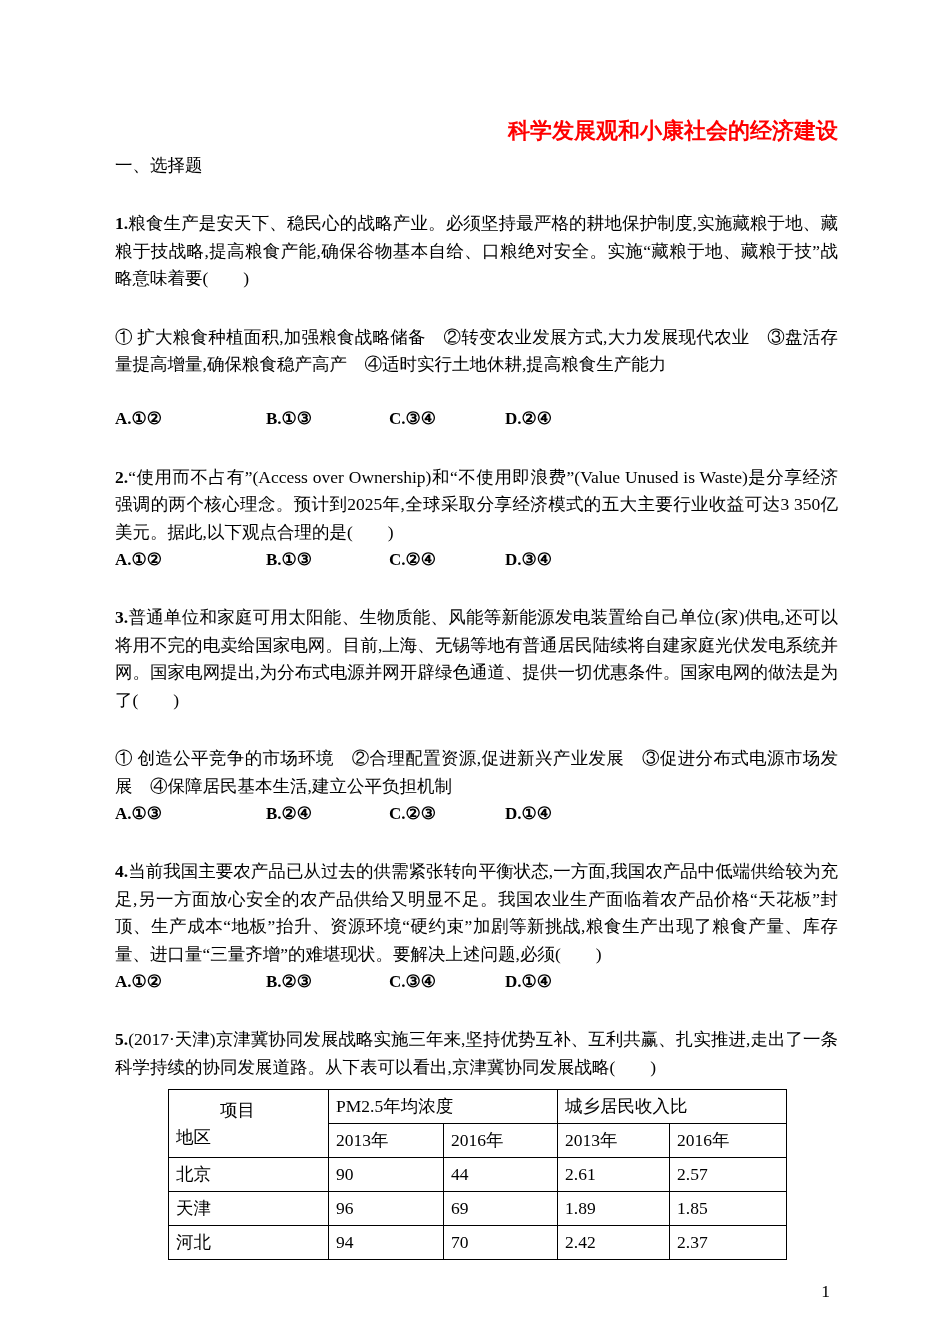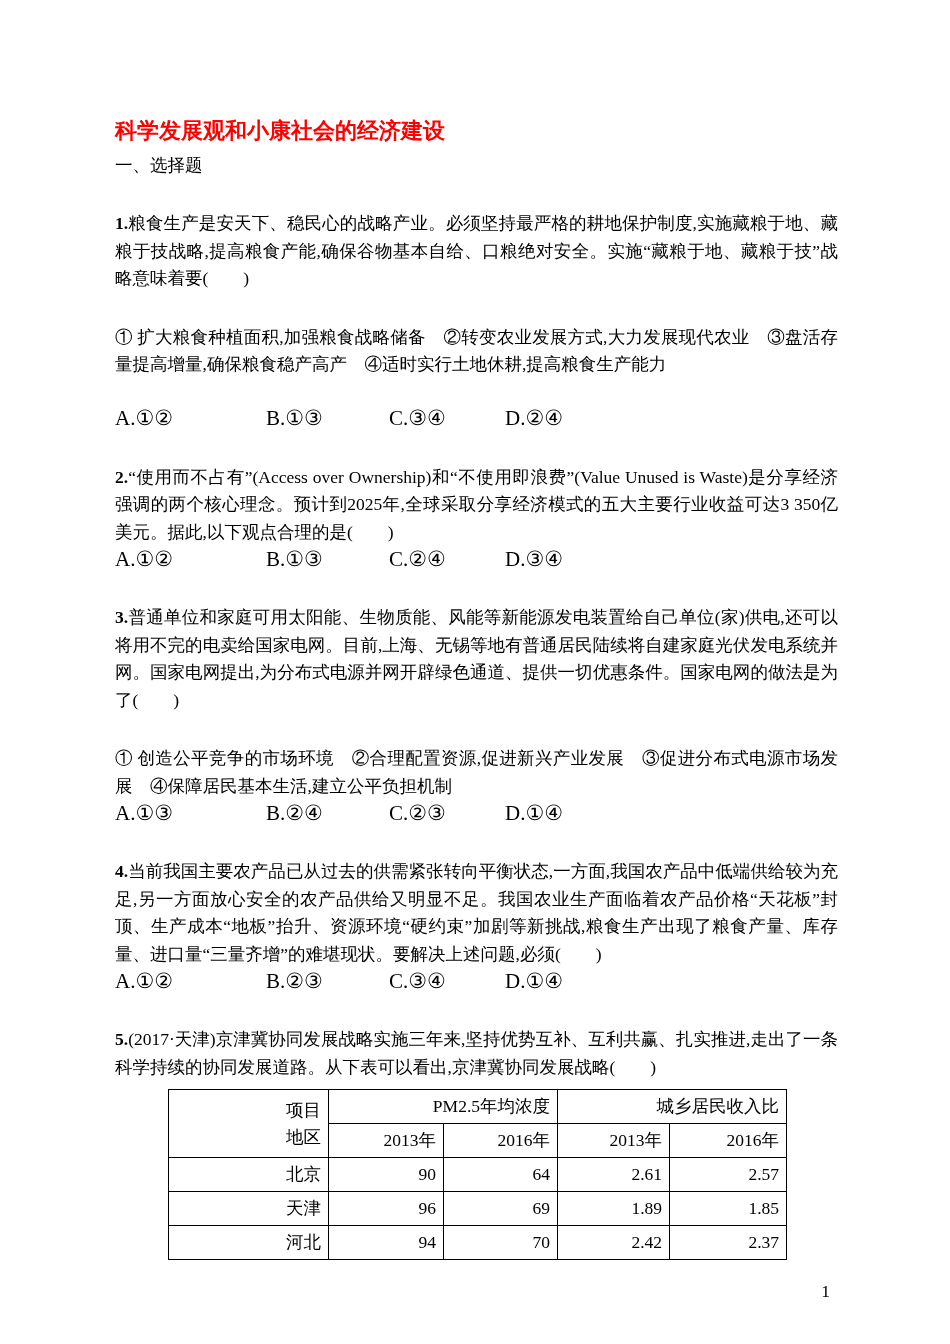--- a/index.html
+++ b/index.html
@@ -13,55 +13,56 @@
   .page {
     position: relative;
     width: 950px; height: 1344px;
     padding: 116px 112px 0 115px;
     background: #ffffff;
   }
   .title {
     font-size: 22px;
     font-weight: bold;
     color: #ff0000;
-    text-align: left;
+    text-align: right;
     line-height: 30px;
     margin-bottom: 6px;
   }
   .section-heading {
     font-size: 17.5px;
     line-height: 27.4px;
   }
   .stem, .items {
     font-size: 17.5px;
     line-height: 27.4px;
     text-align: justify;
     margin-top: 31px;
   }
   .qnum { font-weight: bold; }
   .choices {
     display: flex;
-    font-size: 21px;
+    font-size: 17px;
     line-height: 27.4px;
+    font-weight: bold;
   }
   .choices .choice:nth-child(1) { width: 151px; }
   .choices .choice:nth-child(2) { width: 123px; }
   .choices .choice:nth-child(3) { width: 116px; }
   .blank-line { height: 27px; }
 
   .table-wrap { margin: 8px 0 0 53px; }
   table.data-table {
     border-collapse: collapse;
     font-size: 17.5px;
     table-layout: fixed;
     width: 618px;
   }
   table.data-table td {
     border: 1px solid #000000;
-    text-align: right;
+    text-align: left;
     vertical-align: middle;
     padding: 3px 7px;
     height: 33px;
     line-height: 27px;
     overflow: hidden;
     white-space: nowrap;
   }
   td.corner { vertical-align: top; height: 68px; }
   .corner-top { display: block; padding-left: 44px; }
   .corner-bottom { display: block; }
@@ -147,21 +148,21 @@
           </tr>
           <tr>
             <td>2013年</td>
             <td>2016年</td>
             <td>2013年</td>
             <td>2016年</td>
           </tr>
           <tr>
             <td>北京</td>
             <td>90</td>
-            <td>64</td>
+            <td>44</td>
             <td>2.61</td>
             <td>2.57</td>
           </tr>
           <tr>
             <td>天津</td>
             <td>96</td>
             <td>69</td>
             <td>1.89</td>
             <td>1.85</td>
           </tr>

